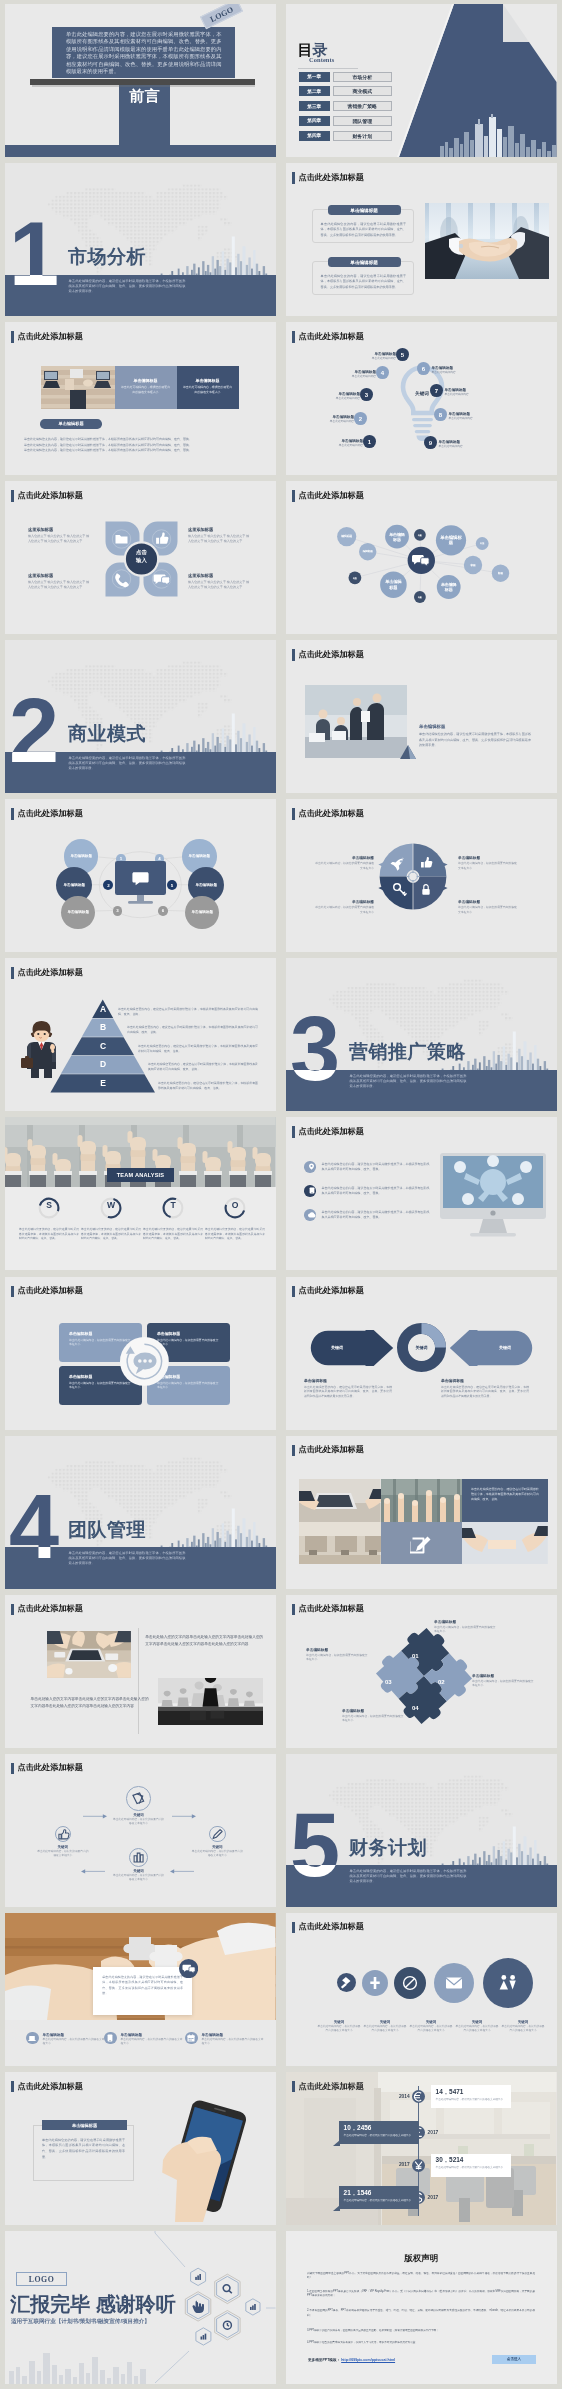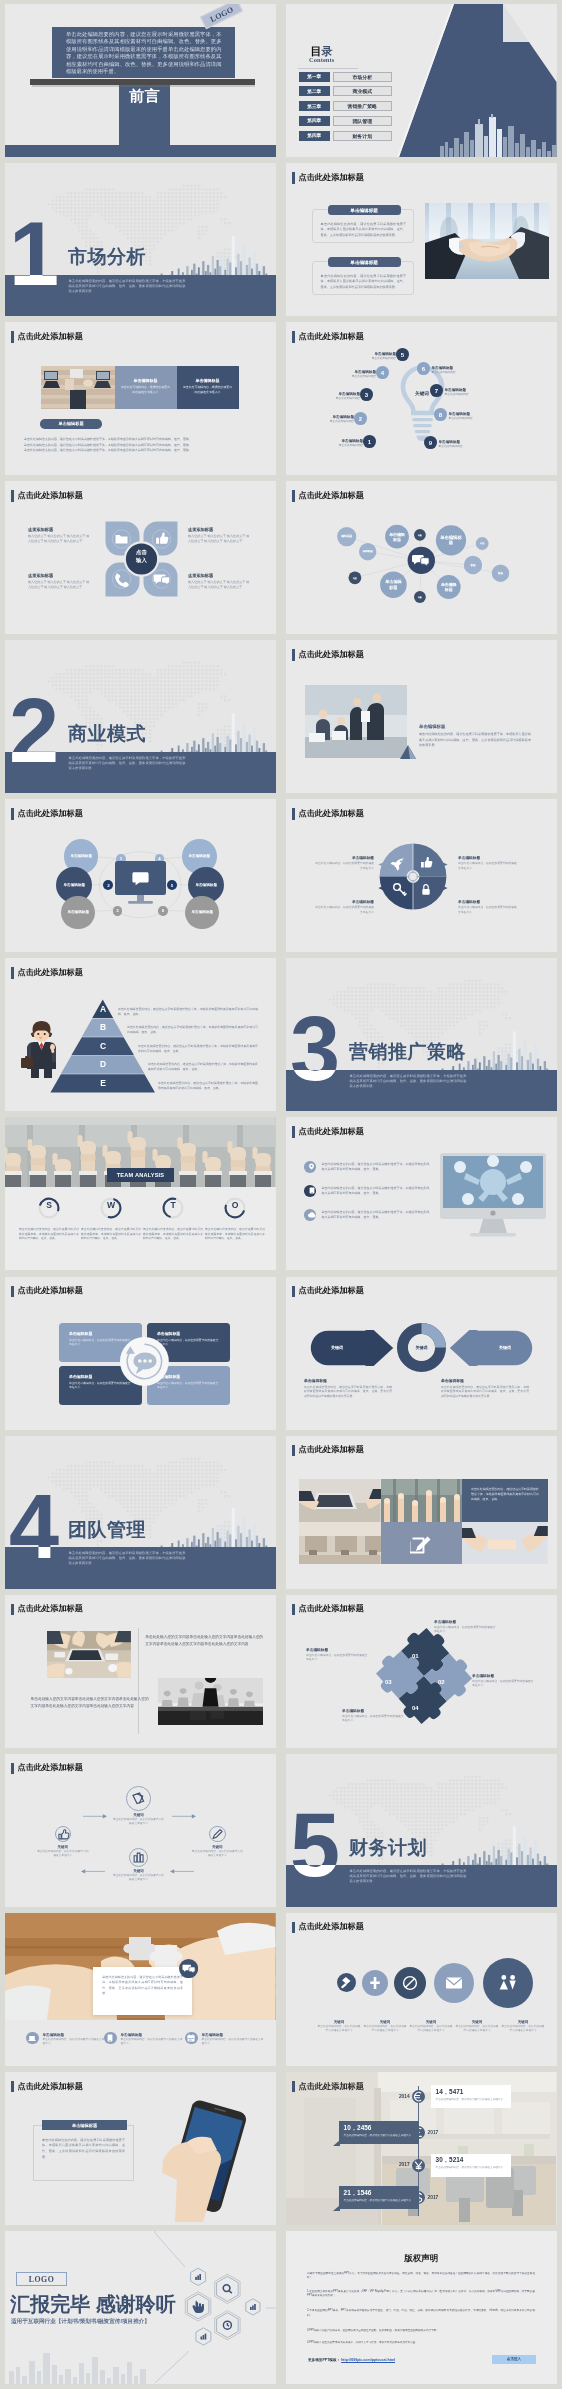--- a/index.html
+++ b/index.html
@@ -21,21 +21,21 @@
 .s1 .shelf{position:absolute;left:25px;top:74.7px;width:225px;height:6.5px;background:#4b4b4b;}
 .s1 .shelf:after{content:"";position:absolute;left:1.5px;top:6.5px;width:223px;height:2px;background:rgba(120,120,120,.30);}
 .s1 .panel{position:absolute;left:46.5px;top:23px;width:183px;height:51px;background:#4a5d7c;padding:4px 13px 0 14.5px;}
 .s1 .panel p{font-size:5.3px;line-height:7.45px;color:#d7dde7;text-align:justify;}
 .s1 .logo{position:absolute;left:196px;top:3px;width:41px;height:14px;background:#b6c0d2;transform:rotate(-26deg);display:flex;align-items:center;justify-content:center;border:.5px solid #cdd4e0;}
 .s1 .logo span{font-size:8px;font-weight:700;color:#3b4e6b;font-family:"Liberation Serif",serif;letter-spacing:.2px;}
 .s1 .ttl{position:absolute;left:113.9px;top:83.8px;width:51.1px;text-align:center;font-size:15px;font-weight:700;color:#fff;letter-spacing:.6px;text-indent:.6px;line-height:1.08;}
 
 
 .s2 .hh{position:absolute;left:11.5px;top:37px;}
-.s2 .hh .a{font-size:11px;font-weight:700;color:#111;line-height:1;letter-spacing:0;margin-left:13px;}
+.s2 .hh .a{font-size:15px;font-weight:700;color:#111;line-height:1;letter-spacing:0;}
 .s2 .hh .a b{color:#3d4f6c;font-weight:700;}
 .s2 .hh .b{font-size:6.4px;font-weight:700;color:#46597a;line-height:1;display:block;margin:-2.2px 0 0 11.5px;font-family:"Liberation Serif",serif;letter-spacing:.1px;}
 .s2 .rule{position:absolute;left:11.5px;top:64px;width:60px;height:.7px;background:#c6c8cb;}
 .s2 .row{position:absolute;display:flex;align-items:center;left:13px;}
 .s2 .ch{width:30.5px;height:10px;background:#3f5573;display:flex;align-items:center;justify-content:center;}
 .s2 .ch span{font-size:4.6px;font-weight:700;color:#fff;}
 .s2 .lb{width:58.5px;height:10px;margin-left:3.5px;border:.6px solid #aeb2b8;background:#e3e3e3;display:flex;align-items:center;justify-content:center;}
 .s2 .lb span{font-size:4.9px;font-weight:700;color:#2f3b4c;}
 
 

